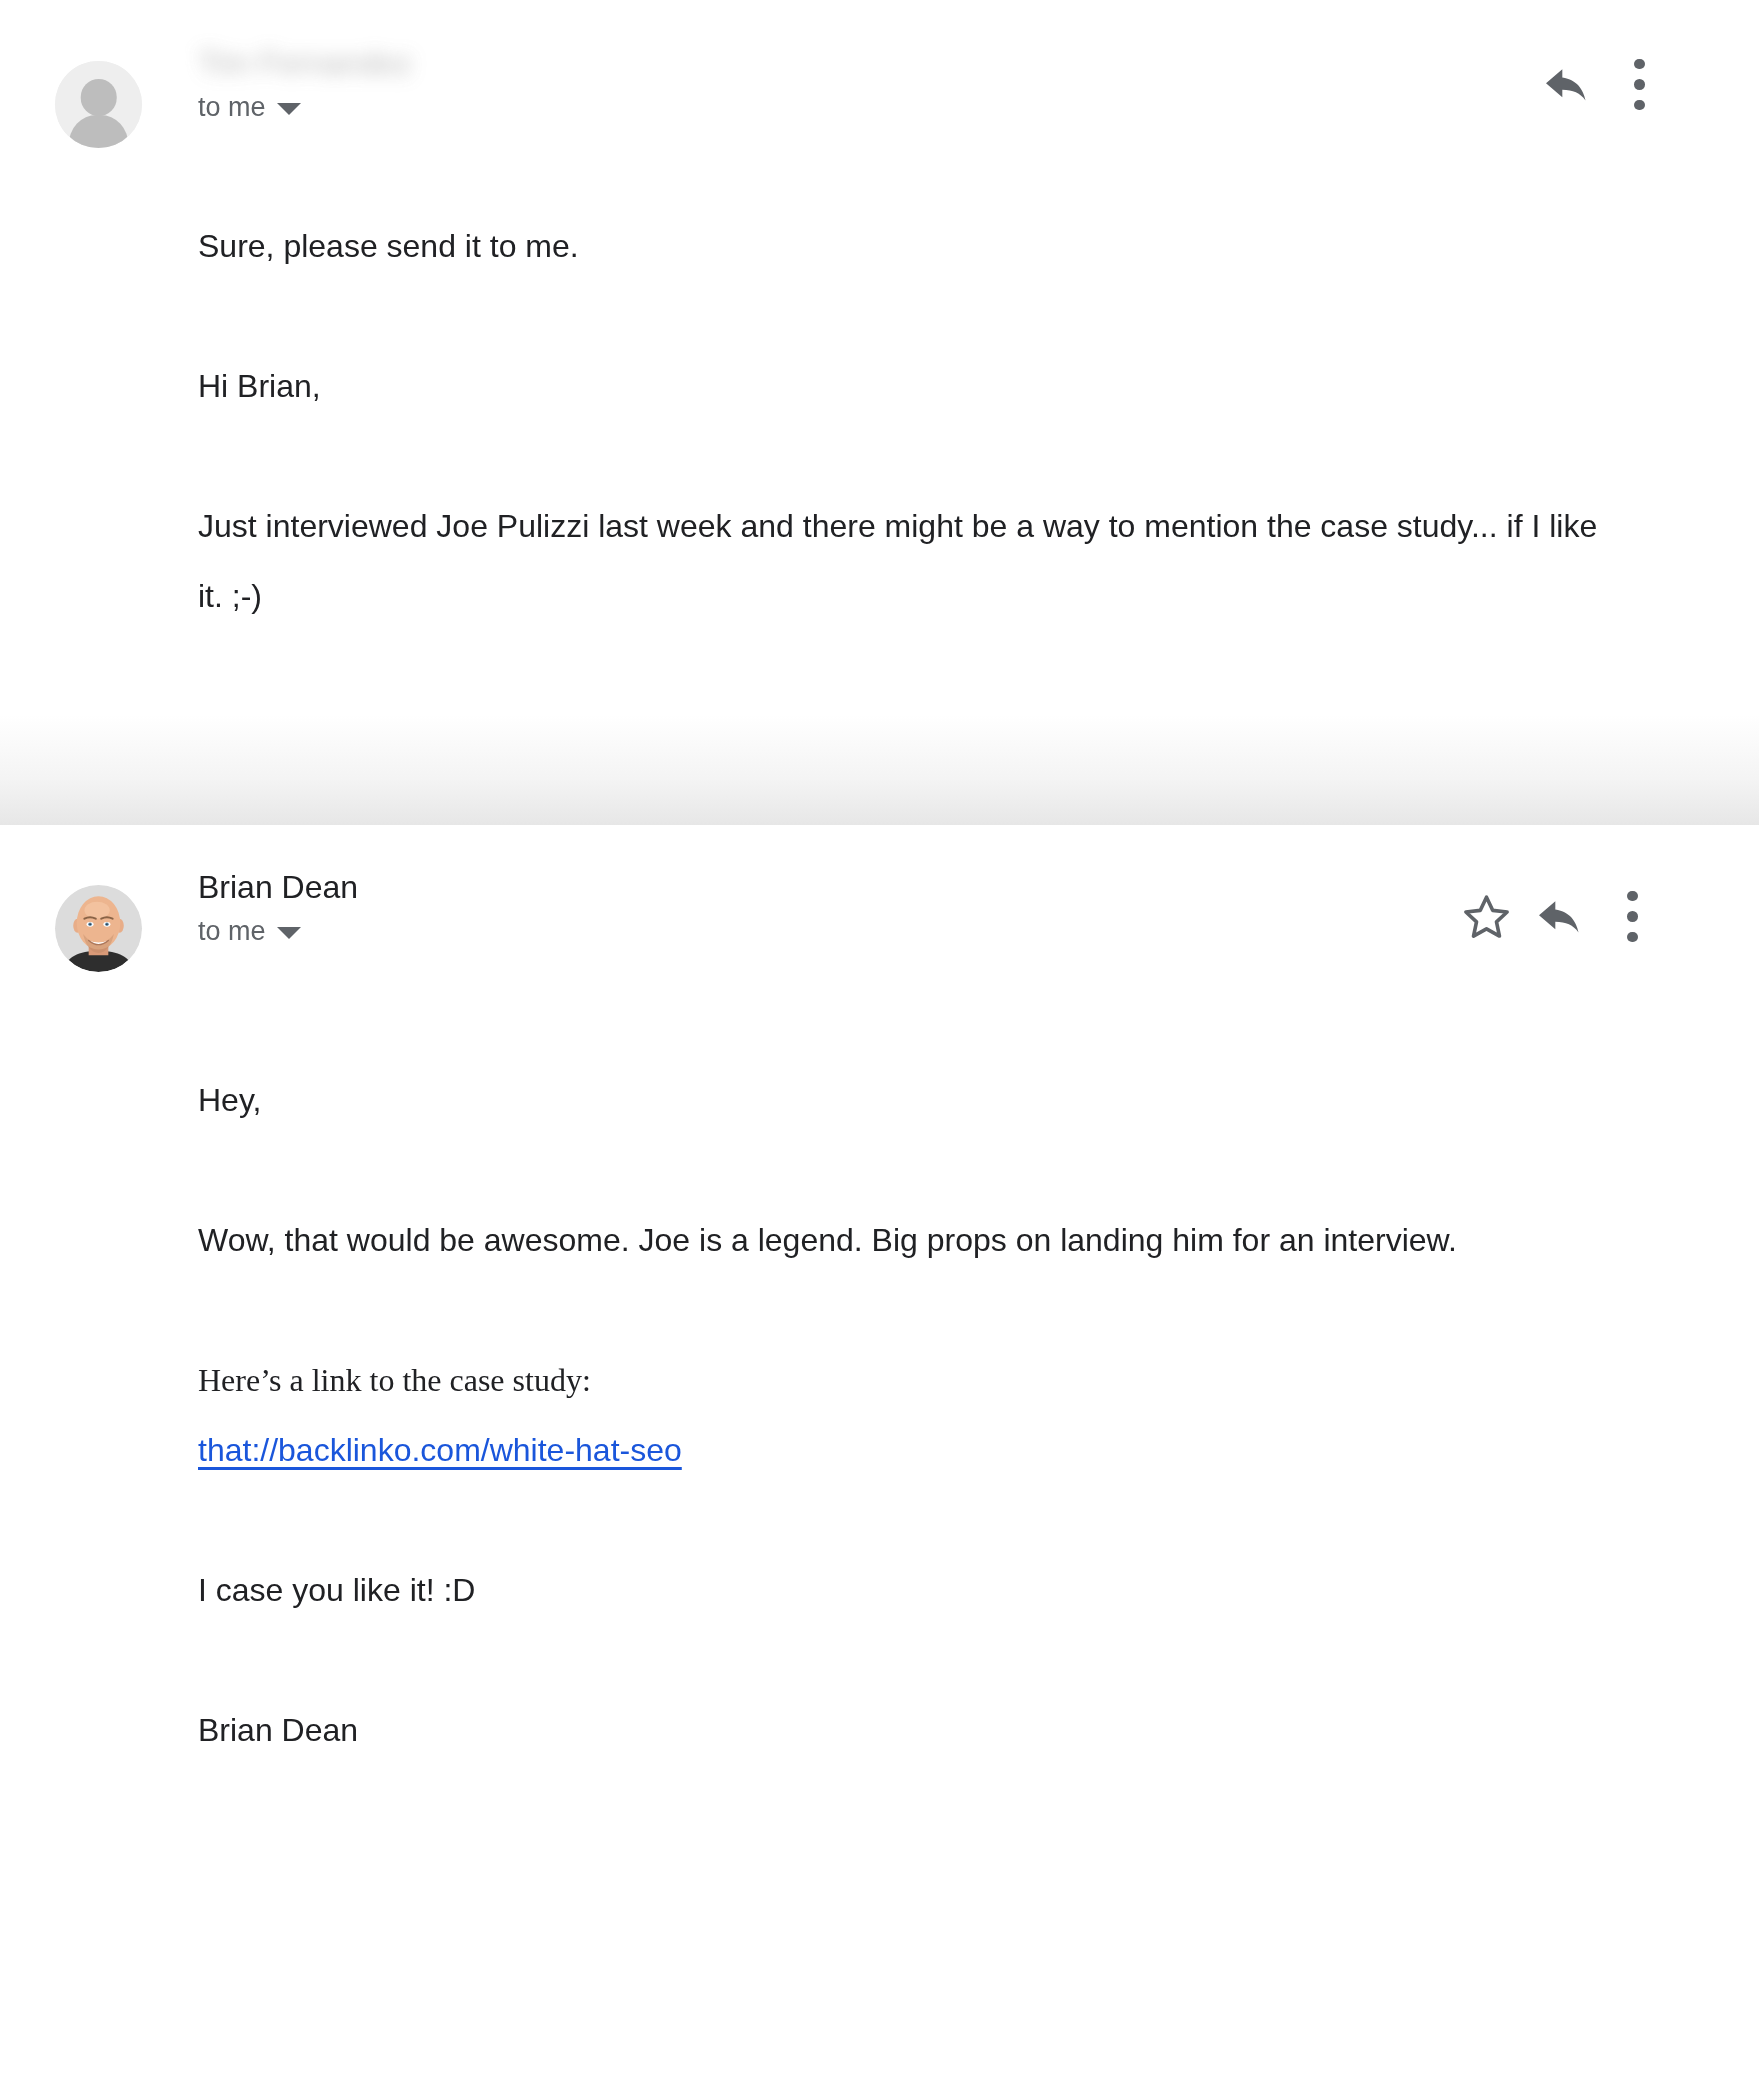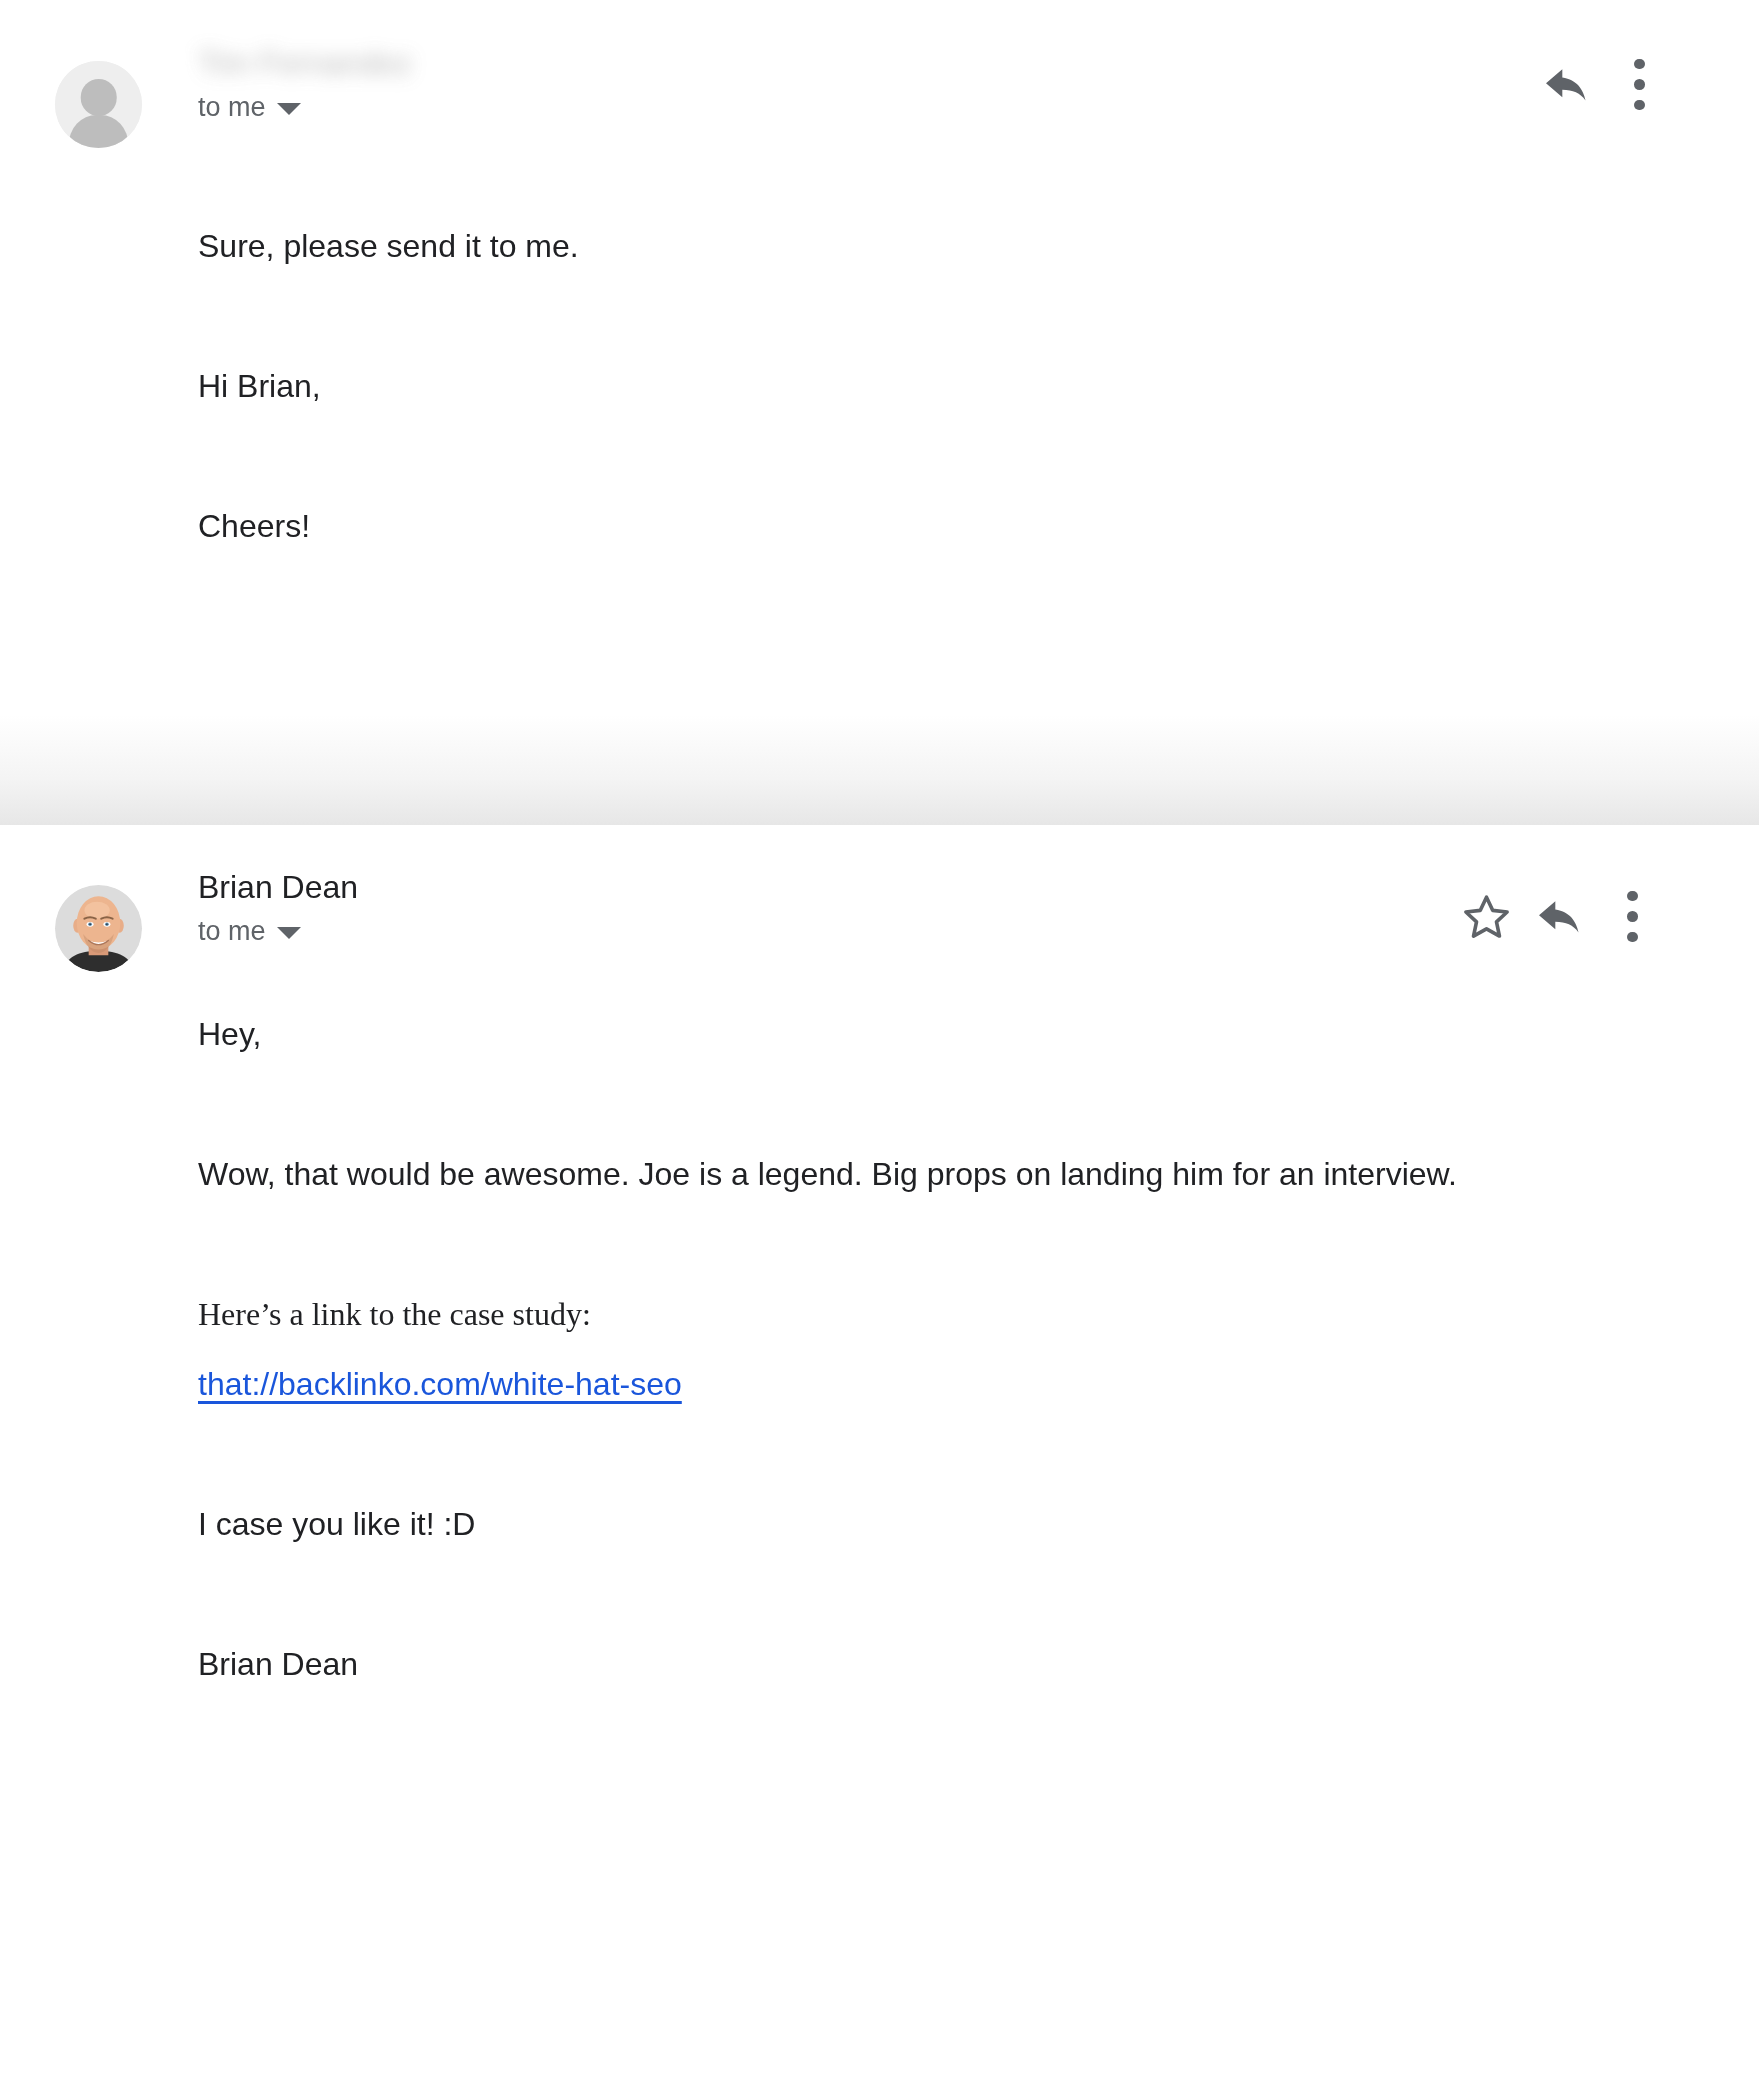--- a/index.html
+++ b/index.html
@@ -205,20 +205,21 @@
           <span></span>
             <span></span>
             <span></span>
         </span>
       </div>
     </div>
 
     <div class="msg-body" style="top:211px;">
       <p>Sure, please send it to me.</p>
       <p>Hi Brian,</p>
+      <p>Just interviewed Joe Pulizzi last week and there might be a way to mention the case study... if I like it. ;-)</p>
       <p>Cheers!</p>
     </div>
 
     <div class="fade-divider"></div>
   </div>
 
   <div class="message">
 
     <div class="avatar photo">
       <svg width="87" height="87" viewBox="0 0 124 124" aria-hidden="true">
@@ -286,21 +287,21 @@
       </div>
       <div class="icon-btn">
         <span class="dots">
           <span></span>
             <span></span>
             <span></span>
         </span>
       </div>
     </div>
 
-    <div class="msg-body" style="top:999px;">
+    <div class="msg-body" style="top:1065px;">
       <p>Hey,</p>
       <p>Wow, that would be awesome. Joe is a legend. Big props on landing him for an interview.</p>
       <p class="tight">Here’s a link to the case study:</p>
       <p>
         <a href="#">that://backlinko.com/white-hat-seo</a>
       </p>
       <p>I case you like it! :D</p>
       <p>Brian Dean</p>
     </div>
   </div>

